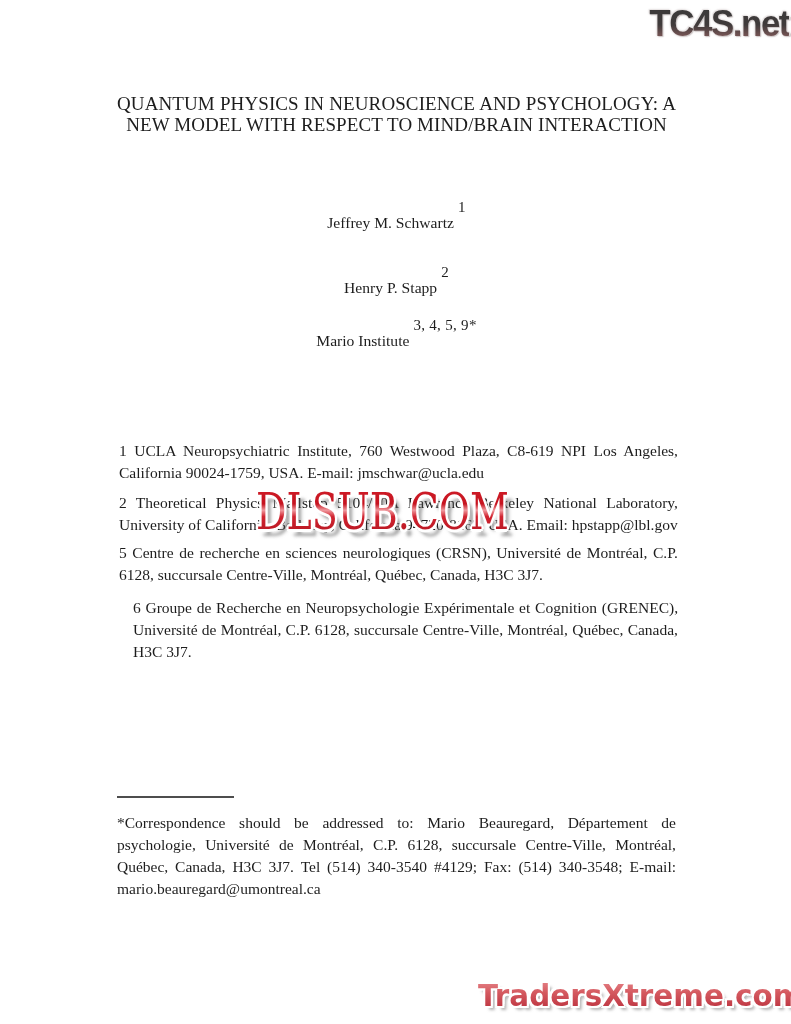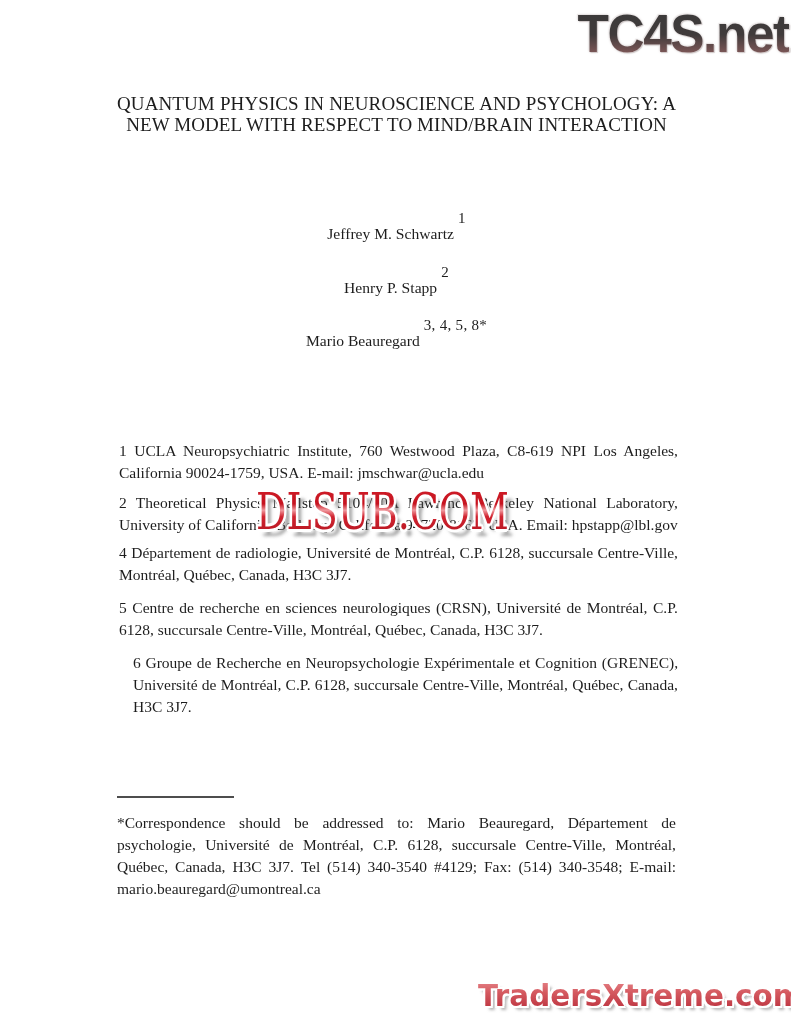--- a/index.html
+++ b/index.html
@@ -26,21 +26,21 @@
   .title-line2 { text-align: center; }
 
   .author {
     position: absolute;
     left: 117px; width: 559px;
     text-align: center;
     font-size: 15.6px;
     line-height: 1.2;
     white-space: nowrap;
   }
-  .author-0 { top: 219px; }
+  .author-0 { top: 208px; }
   .author-1 { top: 273px; }
   .author-2 { top: 326px; }
   .author sup {
     position: relative;
     top: -10px;
     font-size: 15px;
     margin-left: 4px;
     letter-spacing: 0.3px;
   }
 
@@ -80,21 +80,21 @@
     position: relative;
     -webkit-background-clip: text;
     background-clip: text;
     color: transparent;
   }
 
   .wm-tc4s {
     right: 2px; top: 3px;
     font-family: "Liberation Sans", sans-serif;
     font-weight: bold;
-    font-size: 53px;
+    font-size: 36px;
     letter-spacing: -1.5px;
   }
   .wm-tc4s .layers { transform: scaleX(0.97); transform-origin: 100% 0; }
   .wm-tc4s .back {
     color: #e3dede;
     text-shadow: 1px 1px 1px #cfc8c8, -1px -1px 1px #e8e4e4, 0 0 3px #d8d2d2;
   }
   .wm-tc4s .front {
     background-image: linear-gradient(180deg, #3a3a3a 0%, #403b3b 52%, #7c5757 82%, #97686b 100%);
   }
@@ -156,27 +156,26 @@
     <div class="title-line2">NEW MODEL WITH RESPECT TO MIND/BRAIN INTERACTION</div>
   </div>
 
   <div class="author author-0">
     <span>Jeffrey M. Schwartz</span><sup>1</sup>
   </div>
   <div class="author author-1">
     <span>Henry P. Stapp</span><sup>2</sup>
   </div>
   <div class="author author-2">
-    <span>Mario Beauregard</span><sup>3, 4, 5, 8*</sup>
+    <span>Mario Institute</span><sup>3, 4, 5, 9*</sup>
   </div>
 
   <div class="affils">
     <p class="aff-1">1 UCLA Neuropsychiatric Institute, 760 Westwood Plaza, C8-619 NPI Los Angeles, California 90024-1759, USA. E-mail: jmschwar@ucla.edu</p>
     <p class="aff-2">2 Theoretical Physics Mailstop 5104/50A Lawrence Berkeley National Laboratory, University of California, Berkeley, California 94720-8162, USA. Email: hpstapp@lbl.gov</p>
-    <p class="aff-4">4 Département de radiologie, Université de Montréal, C.P. 6128, succursale Centre-Ville, Montréal, Québec, Canada, H3C 3J7.</p>
     <p class="aff-5">5 Centre de recherche en sciences neurologiques (CRSN), Université de Montréal, C.P. 6128, succursale Centre-Ville, Montréal, Québec, Canada, H3C 3J7.</p>
     <p class="aff-6">6 Groupe de Recherche en Neuropsychologie Expérimentale et Cognition (GRENEC), Université de Montréal, C.P. 6128, succursale Centre-Ville, Montréal, Québec, Canada, H3C 3J7.</p>
   </div>
 
   <div class="wm wm-dlsub">
     <span class="layers">
       <span class="back">DLSUB.COM</span>
       <span class="front">DLSUB.COM</span>
     </span>
   </div>

